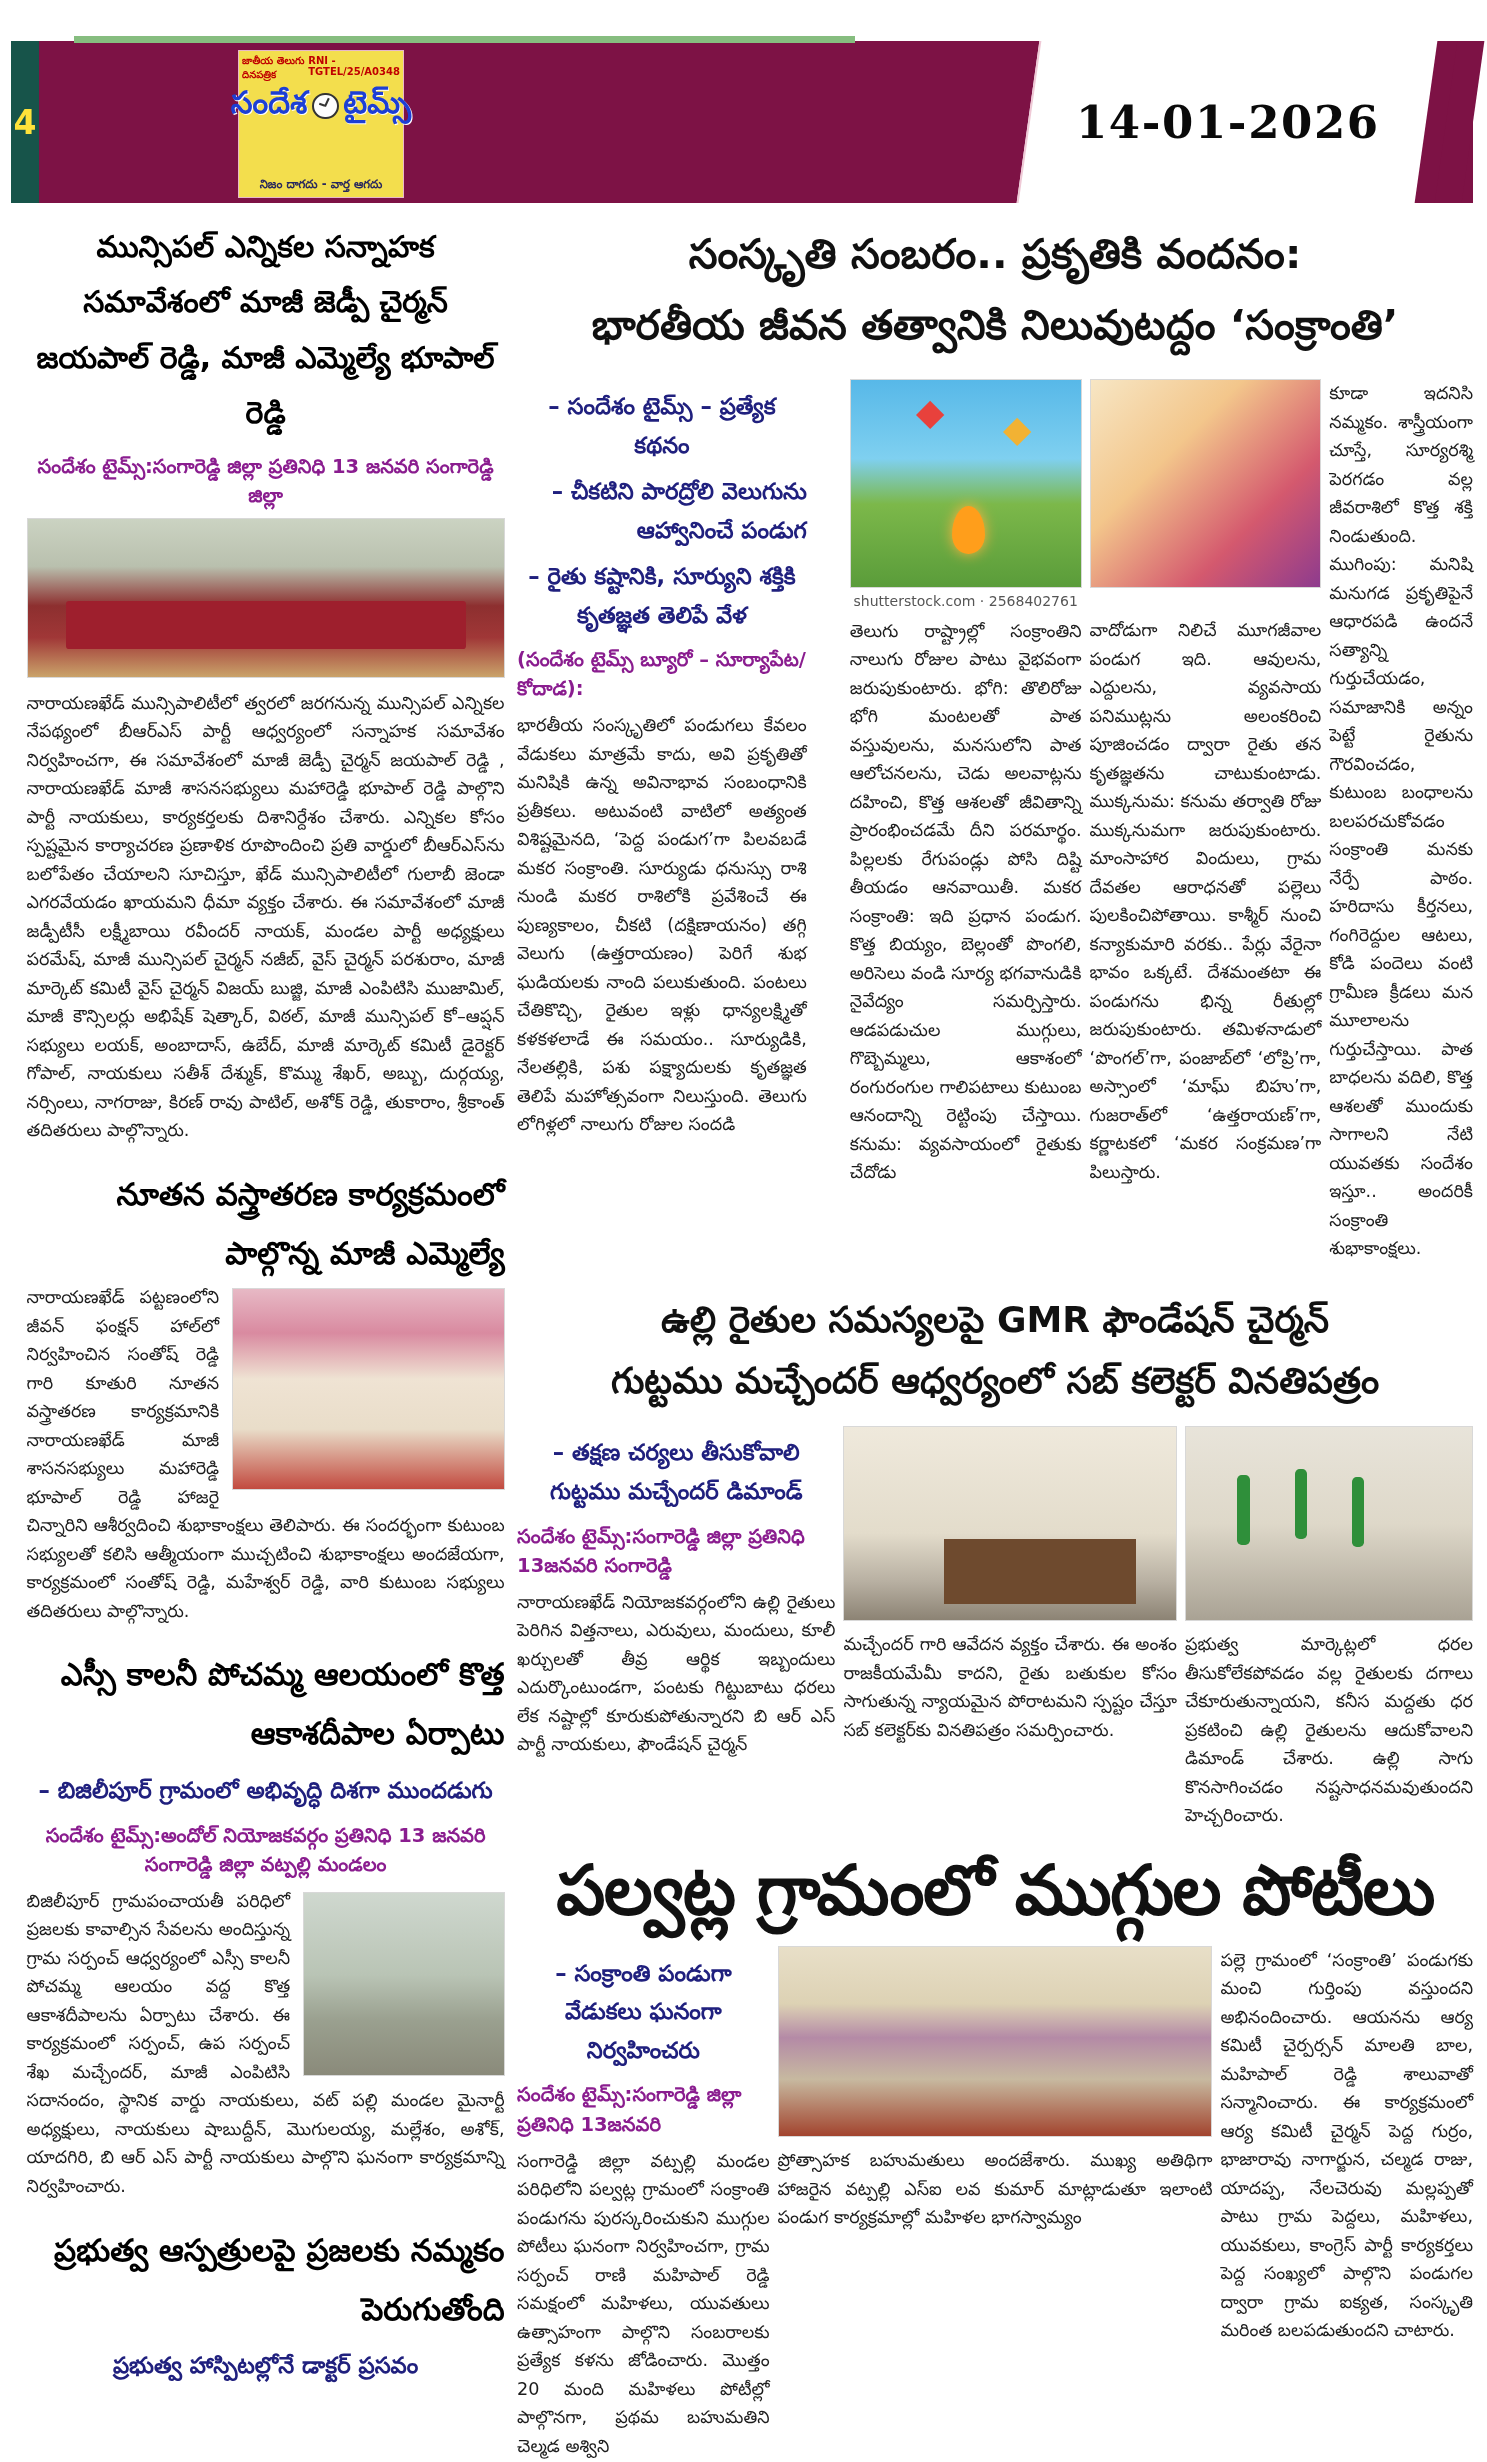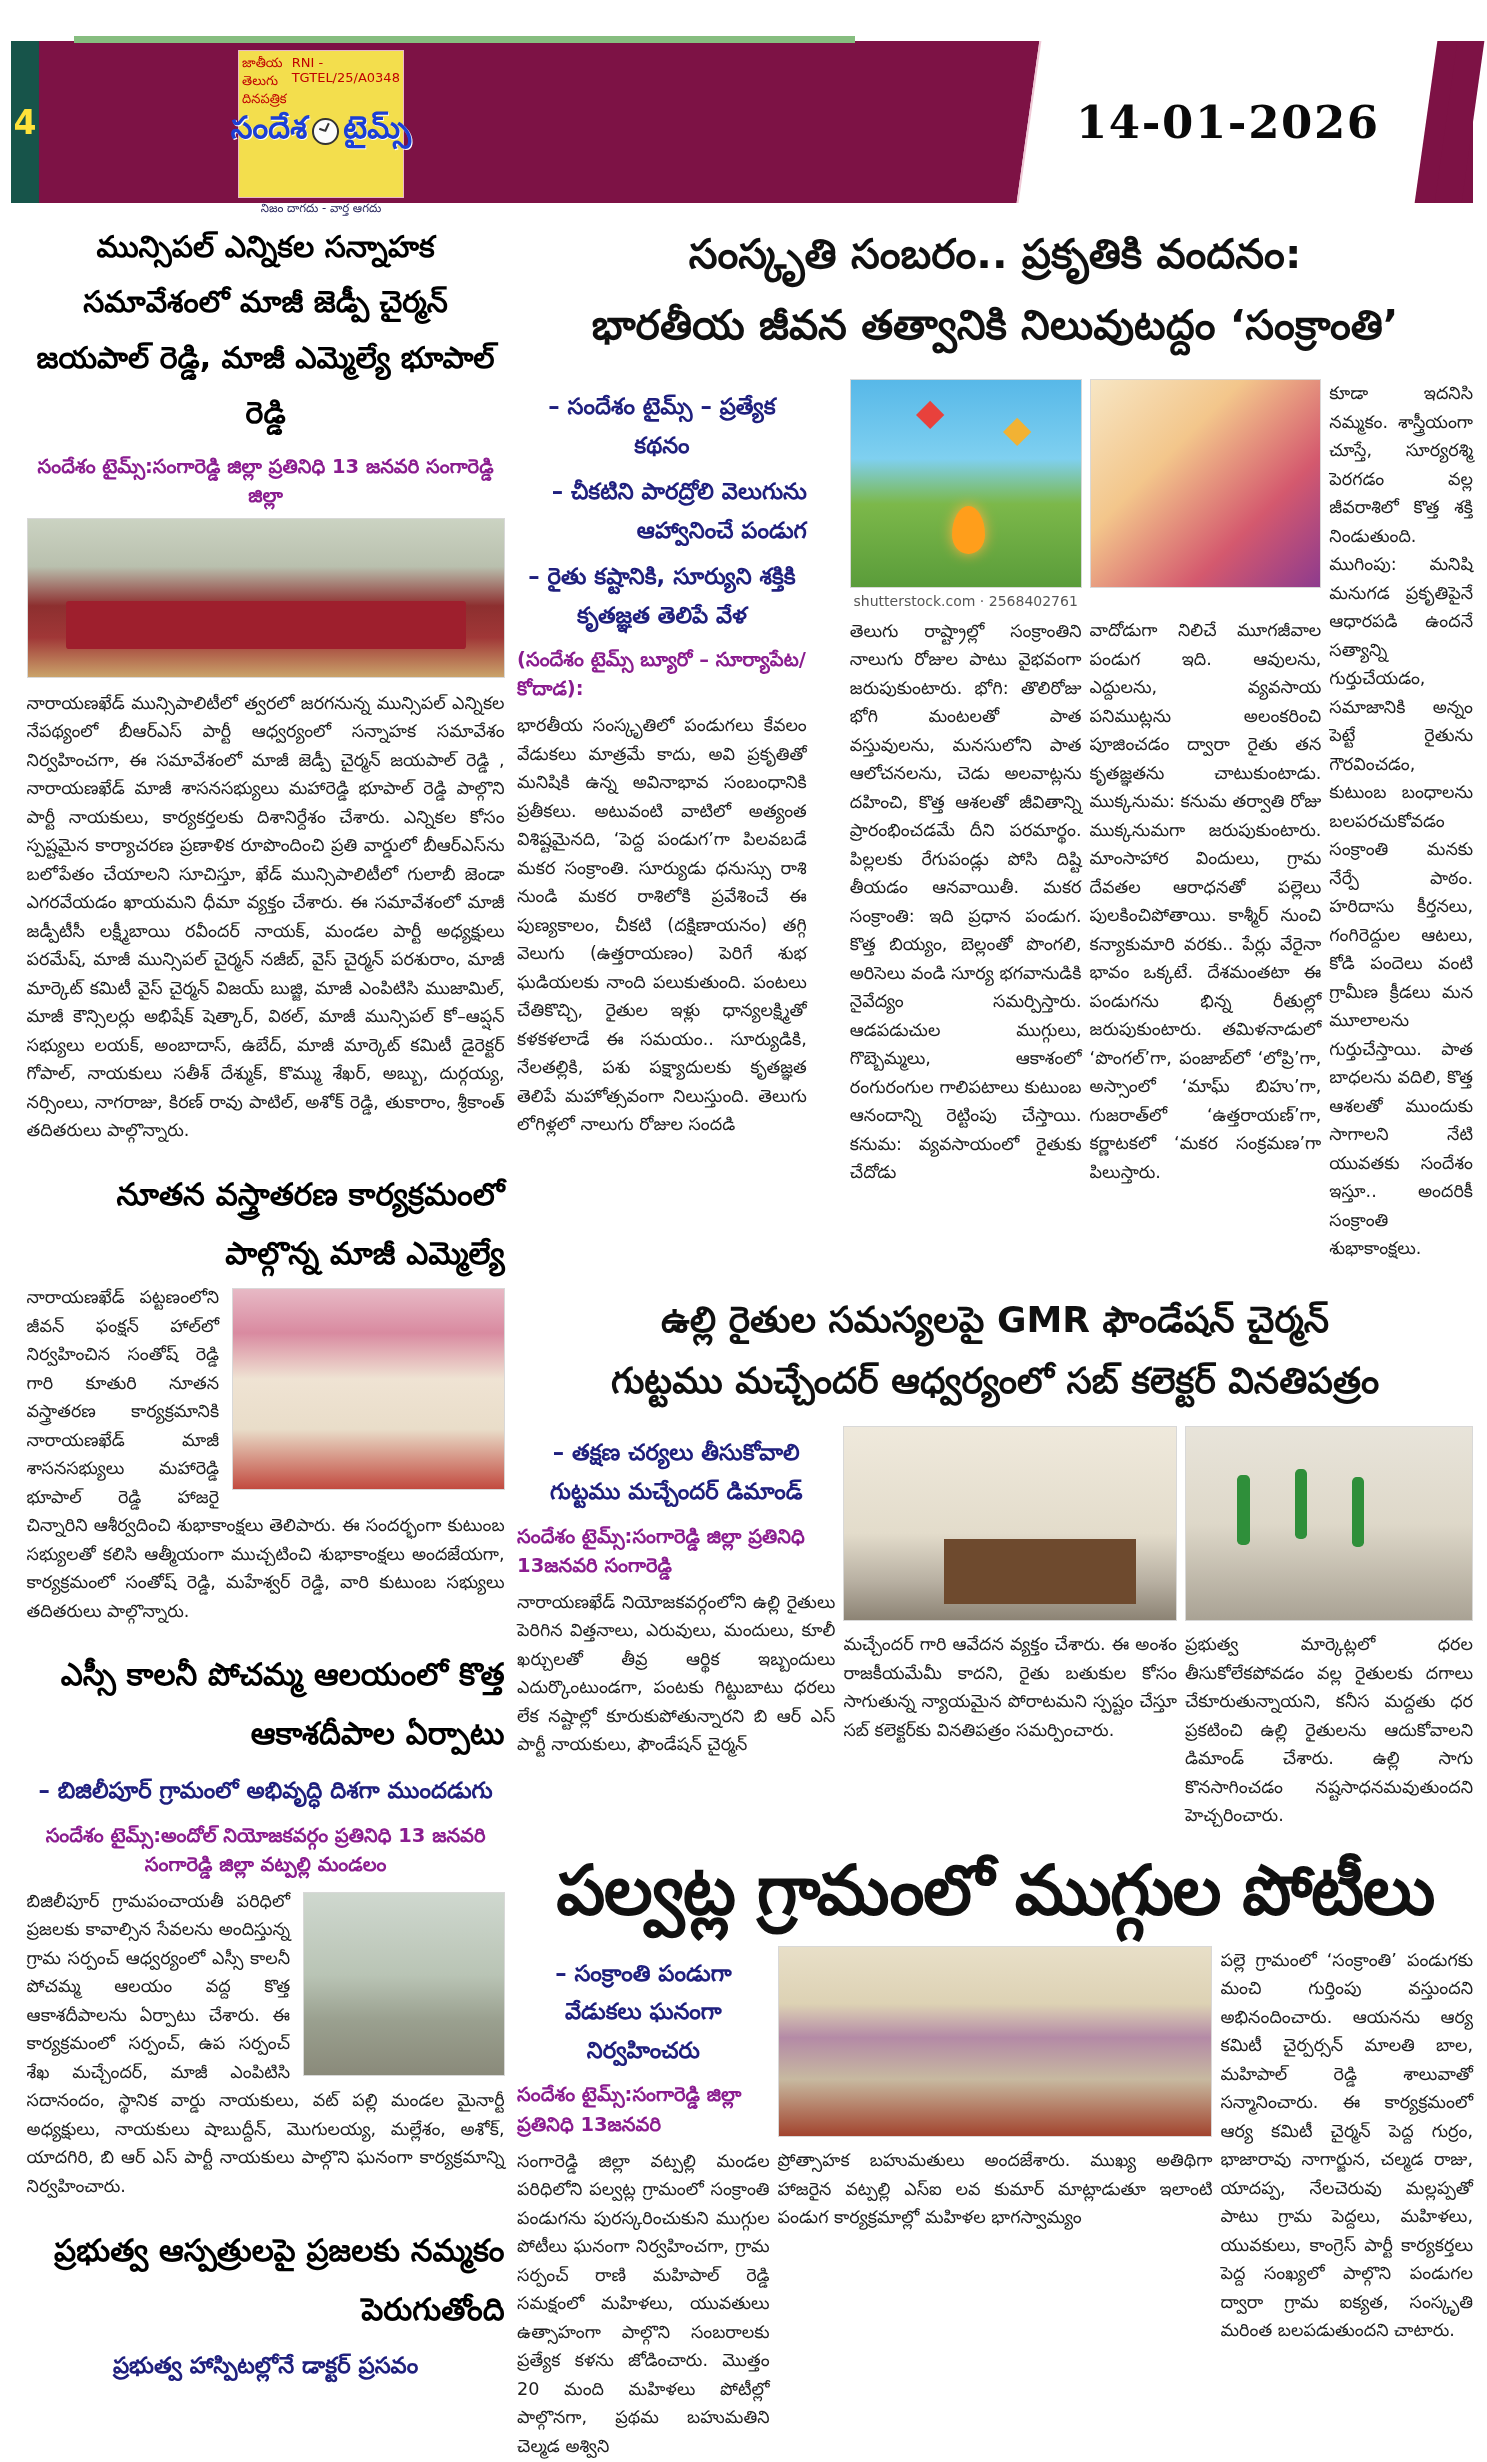--- a/index.html
+++ b/index.html
@@ -10,29 +10,29 @@
   
   .masthead { position:relative; margin-top:41px; height:162px; }
   .pagenum-block { position:absolute; left:11px; top:0; width:28px; height:162px;
       background:#17544a; display:flex; align-items:center; justify-content:center; }
   .pagenum-block span { color:#ffe23a; font-size:33px; font-weight:bold; }
   .maroon-bar { position:absolute; left:39px; right:14px; top:0; height:162px; background:#7d1245; }
   .green-strip { position:absolute; left:35px; top:-4.7px; width:781px; height:6.2px; background:#86bd7f; }
   .logo-box { position:absolute; left:199px; top:9.4px; width:166px; height:148px;
       background:#f3de4d; border:1.6px solid #e8b7c8; display:flex; flex-direction:column;
       align-items:center; justify-content:space-between; padding:3.9px 3.1px; }
-  .logo-top { width:100%; display:flex; font-size:13px; color:#c00000; font-weight:normal; }
+  .logo-top { width:100%; display:flex; font-size:10px; color:#c00000; font-weight:bold; }
   .logo-main { display:flex; align-items:center; gap:4.7px; color:#1d3fd4; font-weight:bold; font-size:31px;
       text-shadow:0.8px 0.8px 0 #fff; }
   .clock-icon { width:26.6px; height:26.6px; border-radius:50%; background:#fdfdfd; border:2.3px solid #333; position:relative; }
   .clock-icon::before { content:""; position:absolute; left:50%; top:50%; width:1.6px; height:8.6px; background:#333;
       transform:translate(-50%,-100%) rotate(25deg); transform-origin:bottom; }
   .clock-icon::after { content:""; position:absolute; left:50%; top:50%; width:1.6px; height:6.2px; background:#333;
       transform:translate(-50%,-100%) rotate(-70deg); transform-origin:bottom; }
-  .logo-tagline { font-size:11.7px; color:#27275e; font-weight:normal;margin-top:48px; }
+  .logo-tagline { font-size:11.7px; color:#27275e; font-weight:bold;margin-top:48px; }
   .date-panel { position:absolute; right:47px; top:0; height:162px; width:398px; background:#fff;
       transform:skewX(-8deg); display:flex; align-items:center; justify-content:center;
       border-left:2.3px solid #efc9d6; }
   .date-panel span { transform:skewX(8deg); font-size:45px; font-weight:bold; letter-spacing:1.6px;
       font-family:"DejaVu Serif", serif; color:#0a0a0a; }
   .maroon-tail { position:absolute; right:0; top:0; height:162px; width:26.6px; background:#7d1245; transform:skewX(-8deg); }
 
   
   .content { display:flex; gap:12.5px; padding:4.7px 14px 0 26.6px; margin-top:11px; }
   .col-left { width:478px; flex:none; }

